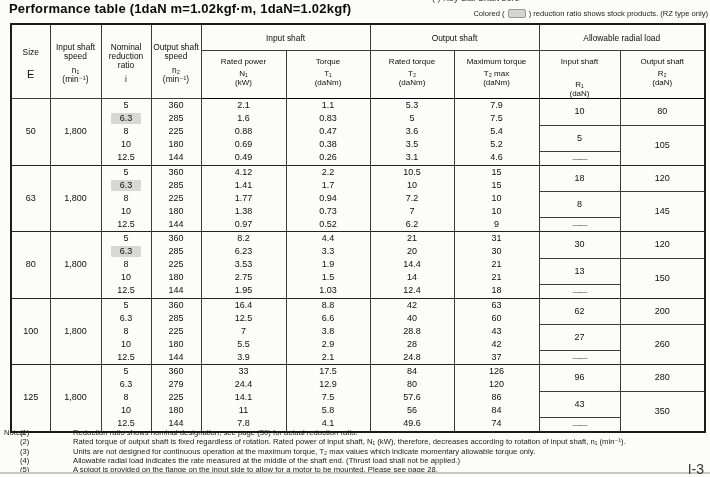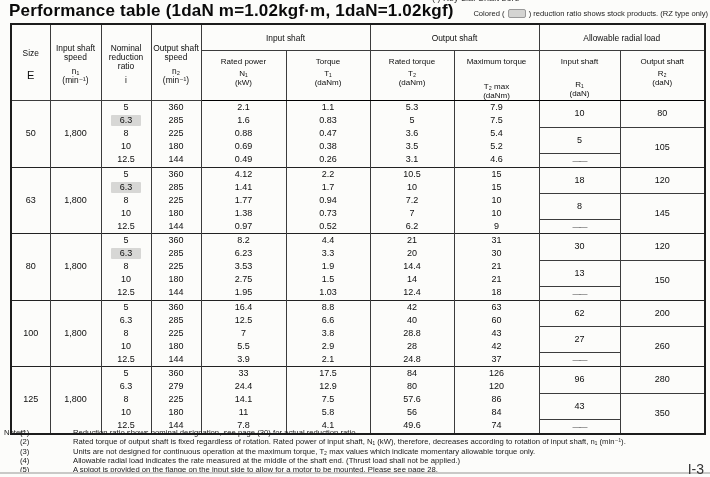--- a/index.html
+++ b/index.html
@@ -7,21 +7,21 @@
     width:710px; height:477px; overflow:hidden; position:relative;
     background:#fcfcfa; color:#111;
     font-family:"Liberation Sans","DejaVu Sans",sans-serif;
     -webkit-font-smoothing:antialiased;
   }
   .clipped-top {
     position:absolute; top:-7px; left:432px; font-size:9px; color:#333;
     white-space:nowrap;
   }
   .title {
-    position:absolute; top:1px; left:9px; font-size:17px; font-weight:bold;
+    position:absolute; top:1px; left:9px; font-size:13px; font-weight:bold;
     letter-spacing:0.2px; color:#0a0a0a; white-space:nowrap;
   }
   .stock-note {
     position:absolute; top:9px; right:2px; font-size:7.6px; color:#222;
     white-space:nowrap; display:flex; align-items:center; gap:2px;
   }
   .swatch {
     display:inline-block; width:16px; height:7px; background:#d4d4d2;
     border:1px solid #999; border-radius:2px; margin:0 1px;
   }
@@ -145,21 +145,21 @@
       <th>
         <div class="stack">
           <div>Rated torque</div>
           <div class="h-sym" style="margin-top:3px">T₂</div>
           <div class="h-unit">(daNm)</div>
         </div>
       </th>
       <th>
         <div class="stack">
           <div>Maximum torque</div>
-          <div class="h-sym" style="margin-top:16px">T₂ max</div>
+          <div class="h-sym" style="margin-top:3px">T₂ max</div>
           <div class="h-unit">(daNm)</div>
         </div>
       </th>
       <th>
         <div class="stack">
           <div>Input shaft</div>
           <div class="h-sym" style="margin-top:14px">R₁</div>
           <div class="h-unit">(daN)</div>
         </div>
       </th>

